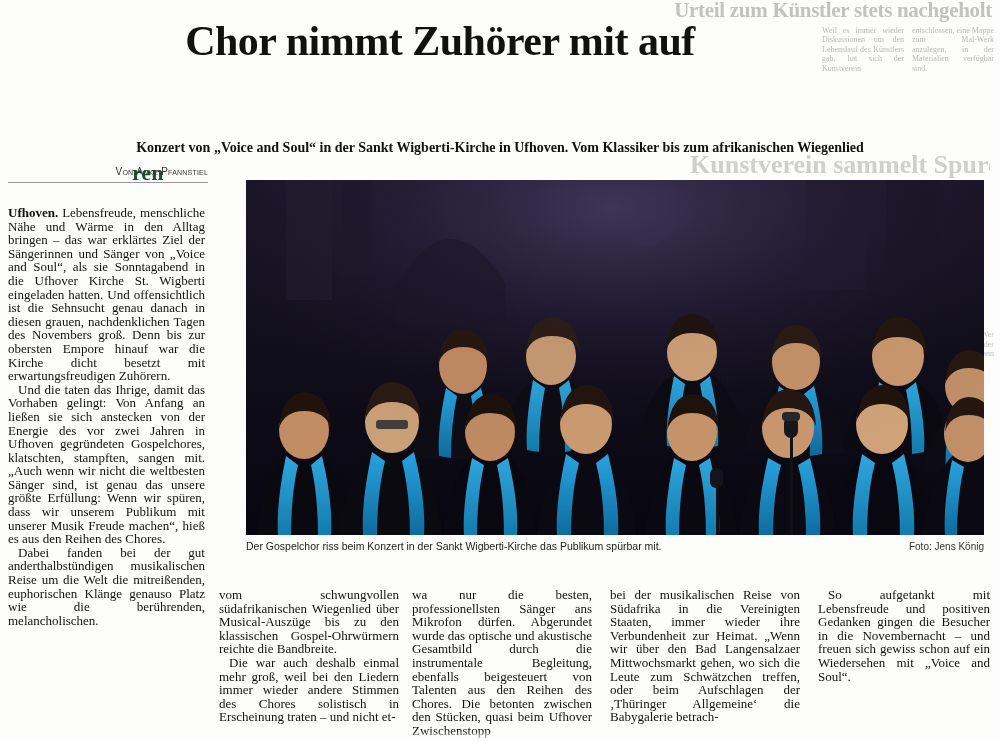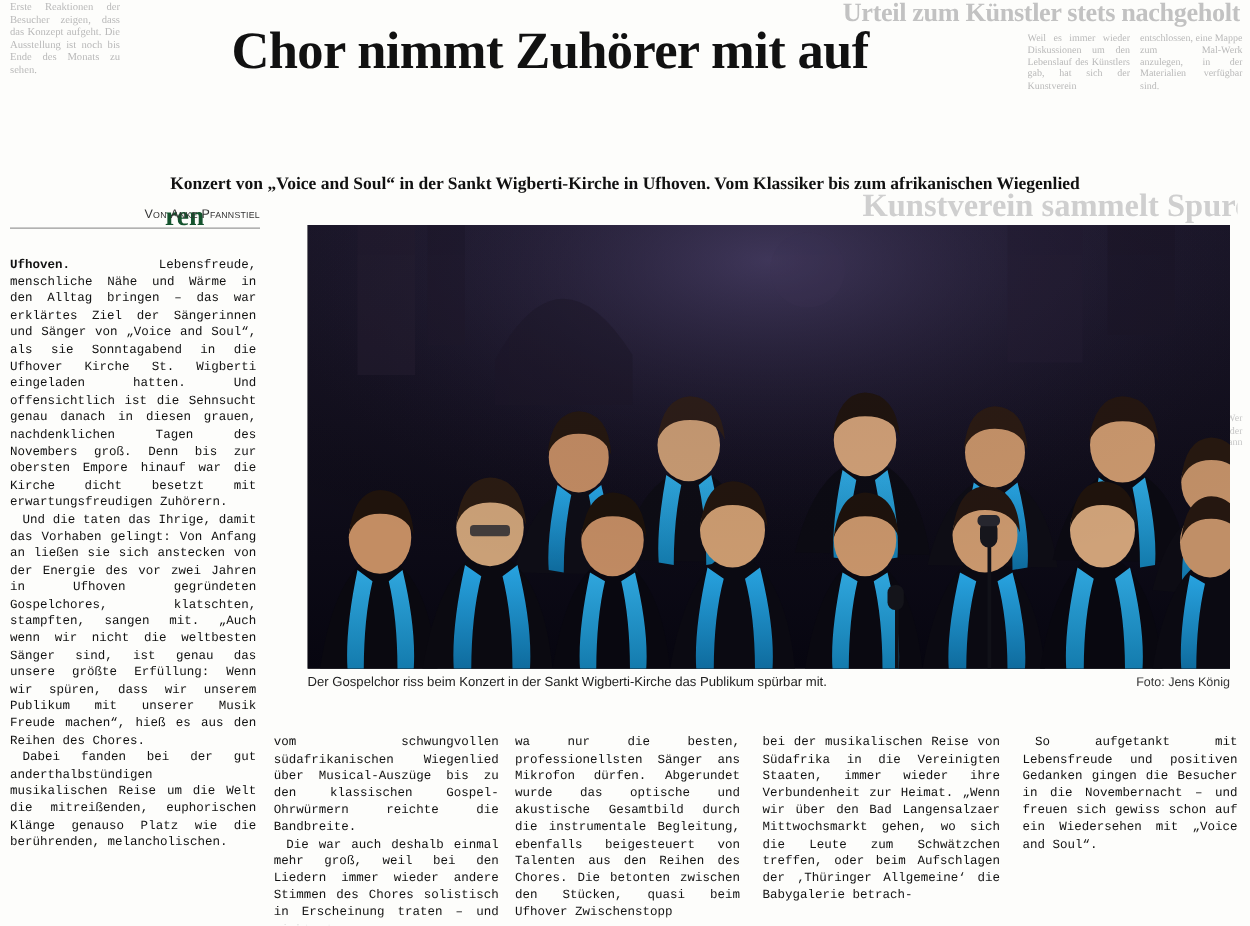--- a/index.html
+++ b/index.html
@@ -172,22 +172,22 @@
   .caption .credit {
     font-size: 10px;
     color: #333;
     white-space: nowrap;
     padding-left: 12px;
   }
 
   
   .col {
     position: absolute;
-    font-family: Liberation Mono, monospace;
-    font-size: 10px;
+    font-family: Liberation Serif, serif;
+    font-size: 13px;
     line-height: 13.6px;
     text-align: justify;
     color: #111;
     hyphens: auto;
   }
   .col p { margin: 0; text-indent: 10px; }
   .col p.first { text-indent: 0; }
   .col1 { left: 8px; top: 206px; width: 197px; height: 530px; }
   .col2 { left: 219px; top: 588px; width: 180px; height: 150px; }
   .col3 { left: 412px; top: 588px; width: 180px; height: 150px; }
@@ -204,21 +204,20 @@
     height: 10px;
     background: linear-gradient(rgba(253,253,251,0), rgba(253,253,251,1));
     pointer-events: none;
   }
 </style>
 </head>
 <body>
 
 <div class="page">
 
-  <div class="ghost ghost-left">Erste Reaktionen der Besucher zeigen, dass das Konzept aufgeht. Die Ausstellung ist noch bis Ende des Monats zu sehen.</div>
   <div class="ghost ghost-right-head">Urteil zum Künstler stets nachgeholt</div>
   <div class="ghost ghost-right-col">Weil es immer wieder Diskussionen um den Lebenslauf des Künstlers gab, hat sich der Kunstverein entschlossen, eine Mappe zum Mal-Werk anzulegen, in der Materialien verfügbar sind.</div>
   <div class="ghost ghost-mid">ren</div>
   <div class="ghost ghost-right-head2">Kunstverein sammelt Spuren</div>
   <div class="ghost ghost-right-col3">Auch Zeitzeugen sind willkommen.</div>
   <div class="ghost ghost-right-col2">Die Sammlung wird fortlaufend erweitert und steht Interessierten nach Absprache zur Verfügung. Wer Dokumente oder Fotografien besitzt, kann sich melden.</div>
 
   <div class="headline">
     <div>Chor nimmt Zuhörer mit auf</div>
   </div>

